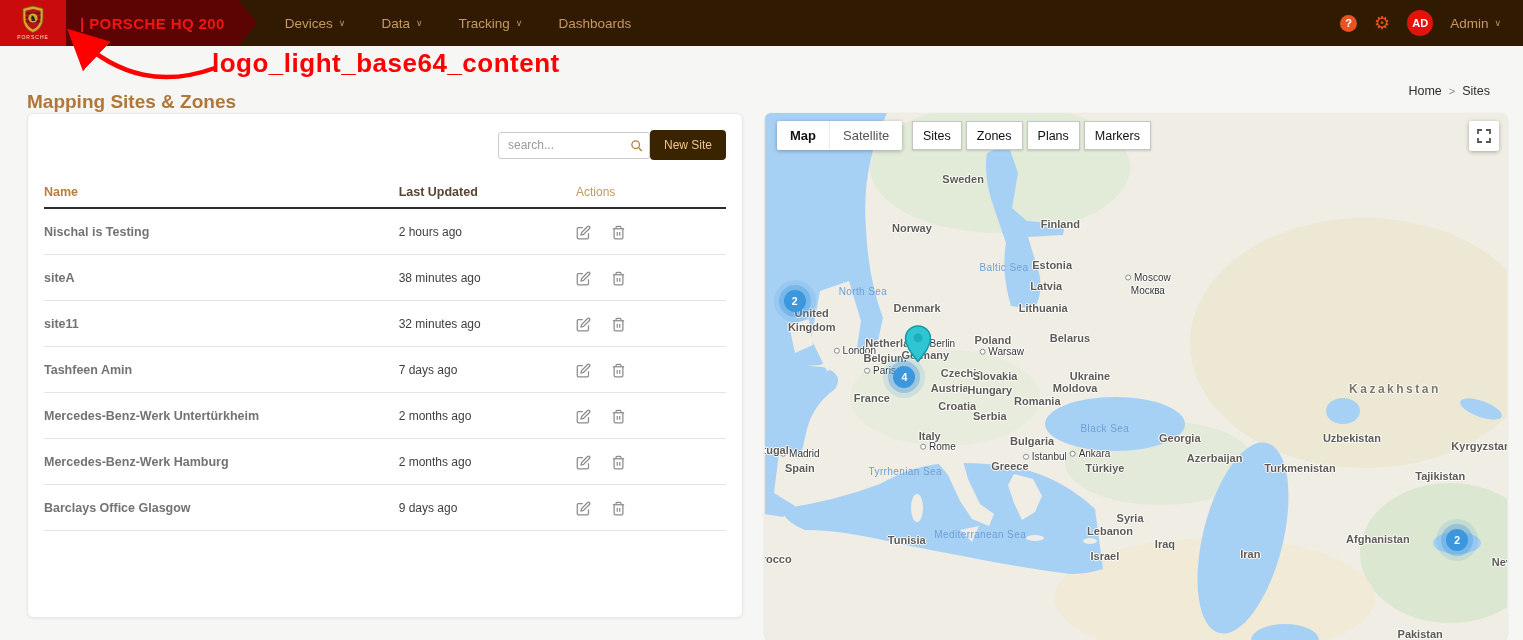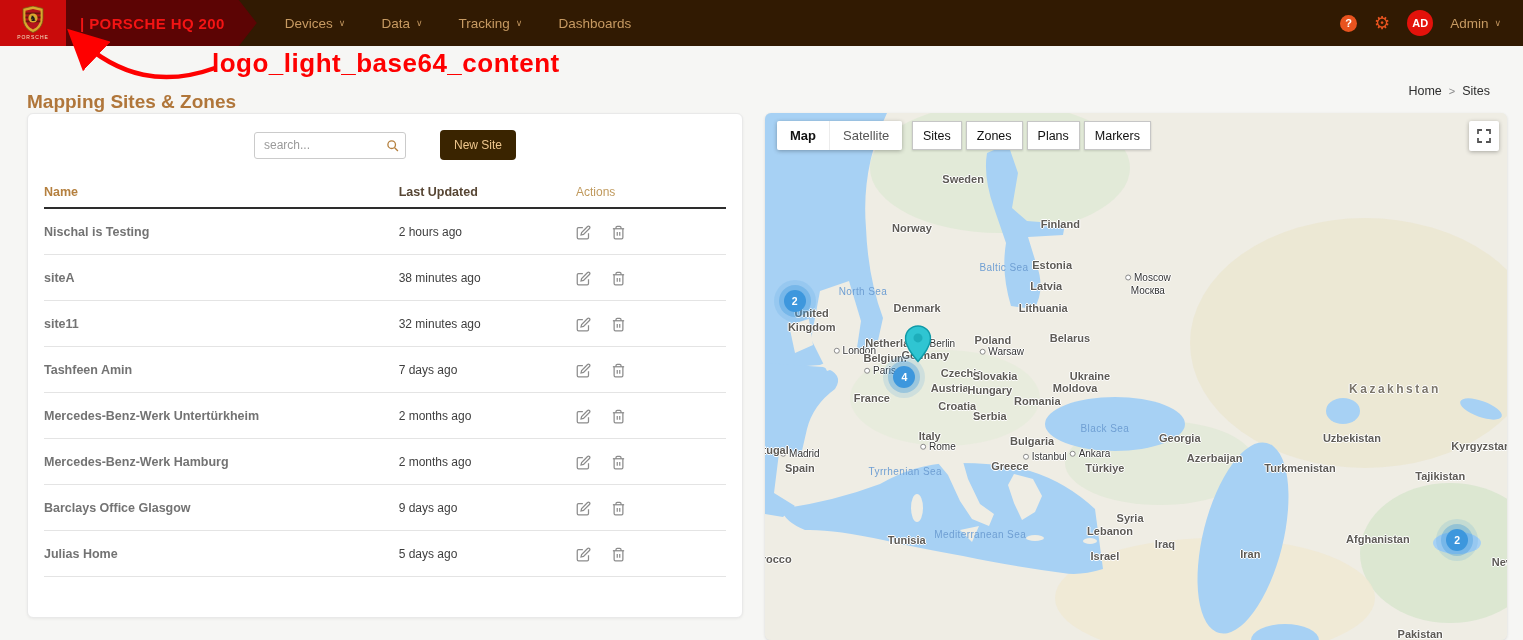--- a/index.html
+++ b/index.html
@@ -39,21 +39,21 @@
   
   .page-title { position:absolute; left:27px; top:78px; font-size:19px; color:#b0763a; }
   .breadcrumb { position:absolute; right:33px; top:84px; font-size:12.5px; color:#2e2e2e;
     display:flex; gap:7px; align-items:center; }
   .breadcrumb .sep { color:#8a8a8a; font-size:11px; }
 
   
   .sites-card { position:absolute; left:27px; top:113px; width:716px; height:505px;
     background:#fff; border:1px solid #e9e9e9; border-radius:6px;
     box-shadow:0 1px 3px rgba(0,0,0,.06); padding:16px; }
-  .card-toolbar { display:flex; justify-content:center; align-items:center;gap:34px; }
+  .card-toolbar { display:flex; justify-content:flex-end; align-items:center; }
   .search-wrap { position:relative; }
   .search-input { width:152px; height:27px; border:1px solid #cbcbcb; border-radius:3px;
     padding:0 26px 0 9px; font-size:12px; color:#555; outline:none; font-family:inherit; }
   .search-input::placeholder { color:#9a9a9a; }
   .search-icon { position:absolute; right:7px; top:7px; }
   .new-site-btn { background:#3a2400; color:#eec68c; border:none; border-radius:4px;
     font-size:12px; padding:8px 14px; cursor:pointer; font-family:inherit; }
   .sites-table { width:100%; border-collapse:collapse; margin-top:15px; }
   .sites-table th { text-align:left; padding:10px 0 8px; font-size:12.5px; }
   th.col-name { width:52%; color:#b5803f; font-weight:bold; }
@@ -333,41 +333,20 @@
           <path d="M3 6h18"></path>
                 <path d="M19 6v14a2 2 0 0 1-2 2H7a2 2 0 0 1-2-2V6"></path>
           <path d="M8 6V4a2 2 0 0 1 2-2h4a2 2 0 0 1 2 2v2"></path>
           <line x1="10" y1="11" x2="10" y2="17"></line>
                 <line x1="14" y1="11" x2="14" y2="17"></line>
         </svg>
       </button>
     </td>
   </tr>
 
-  <tr class="site-row">
-    <td class="td-name">Julias Home</td>
-    <td class="td-updated">5 days ago</td>
-    <td class="td-actions">
-      <button class="icon-btn">
-        <svg width="15" height="15" viewBox="0 0 24 24" fill="none" stroke="#8c8c8c" stroke-width="2">
-          <path d="M11 4H4a2 2 0 0 0-2 2v14a2 2 0 0 0 2 2h14a2 2 0 0 0 2-2v-7"></path>
-          <path d="M18.5 2.5a2.12 2.12 0 0 1 3 3L12 15l-4 1 1-4Z"></path>
-        </svg>
-      </button>
-      <button class="icon-btn">
-        <svg width="15" height="15" viewBox="0 0 24 24" fill="none" stroke="#8c8c8c" stroke-width="2">
-          <path d="M3 6h18"></path>
-                <path d="M19 6v14a2 2 0 0 1-2 2H7a2 2 0 0 1-2-2V6"></path>
-          <path d="M8 6V4a2 2 0 0 1 2-2h4a2 2 0 0 1 2 2v2"></path>
-          <line x1="10" y1="11" x2="10" y2="17"></line>
-                <line x1="14" y1="11" x2="14" y2="17"></line>
-        </svg>
-      </button>
-    </td>
-  </tr>
 </tbody>
   </table>
 </section>
 
 <section class="map-card">
   <div class="map-canvas">
     <svg class="map-geo" viewBox="0 0 742 527" preserveAspectRatio="none">
       <rect width="742" height="527" fill="#efede4"></rect>
 
       <ellipse cx="600" cy="230" rx="175" ry="125" fill="#ebe5cf" opacity="0.75"></ellipse>

